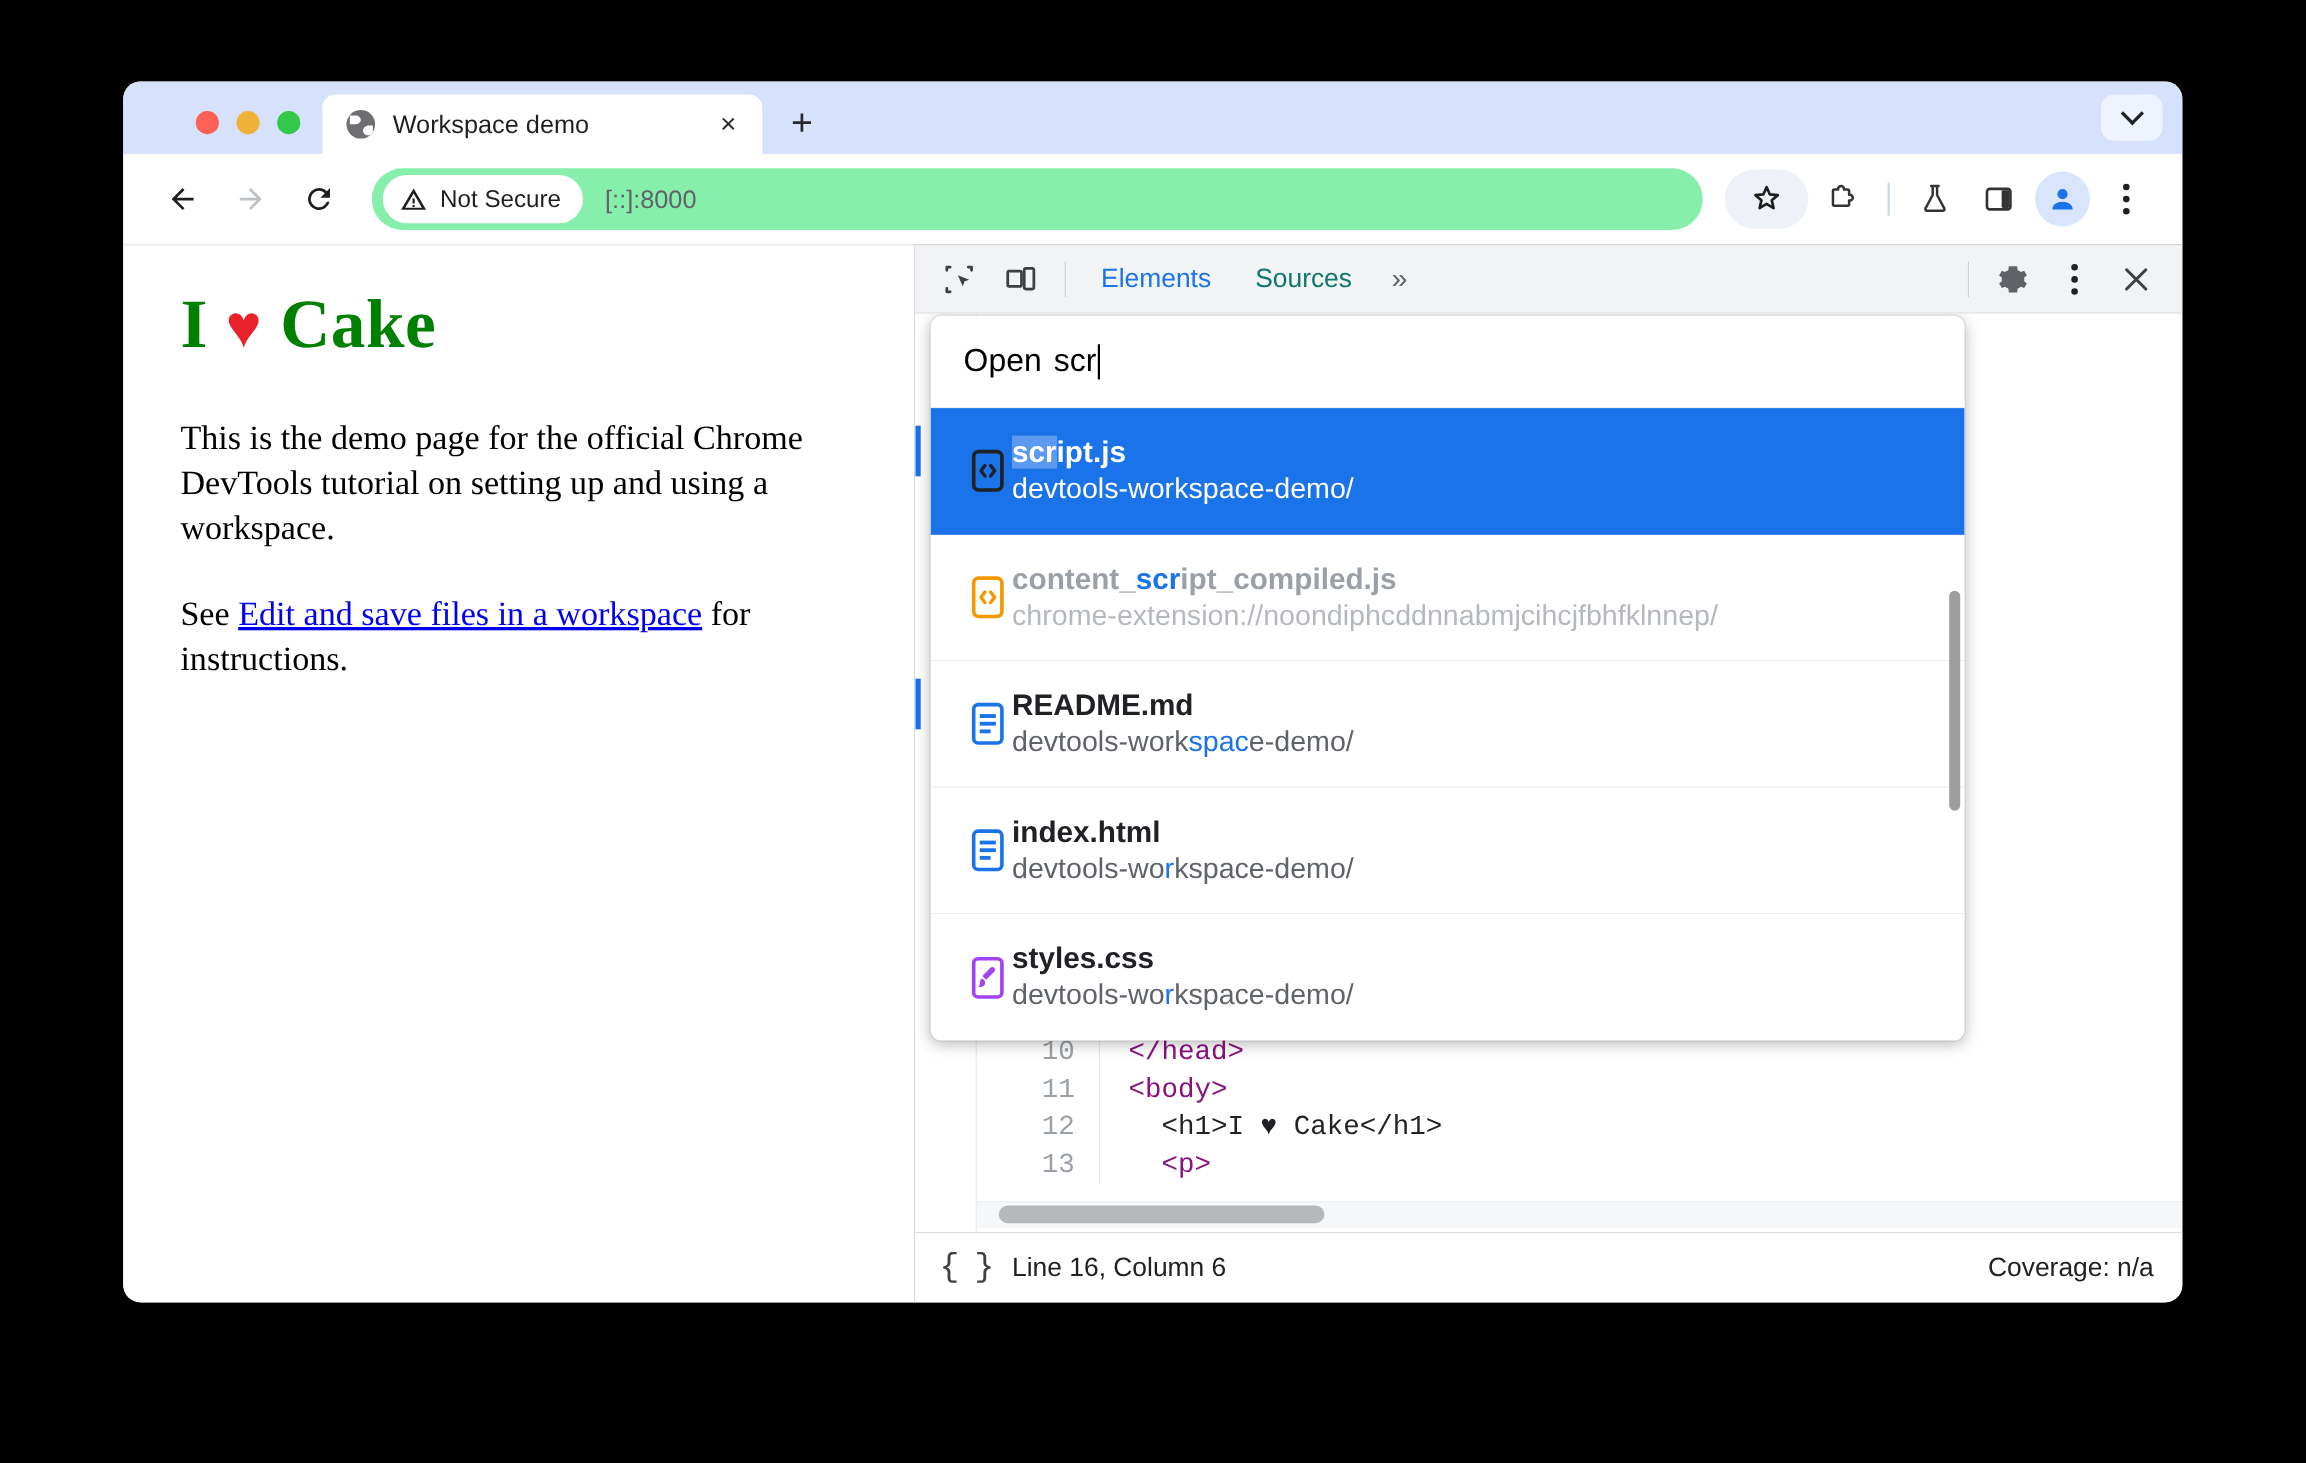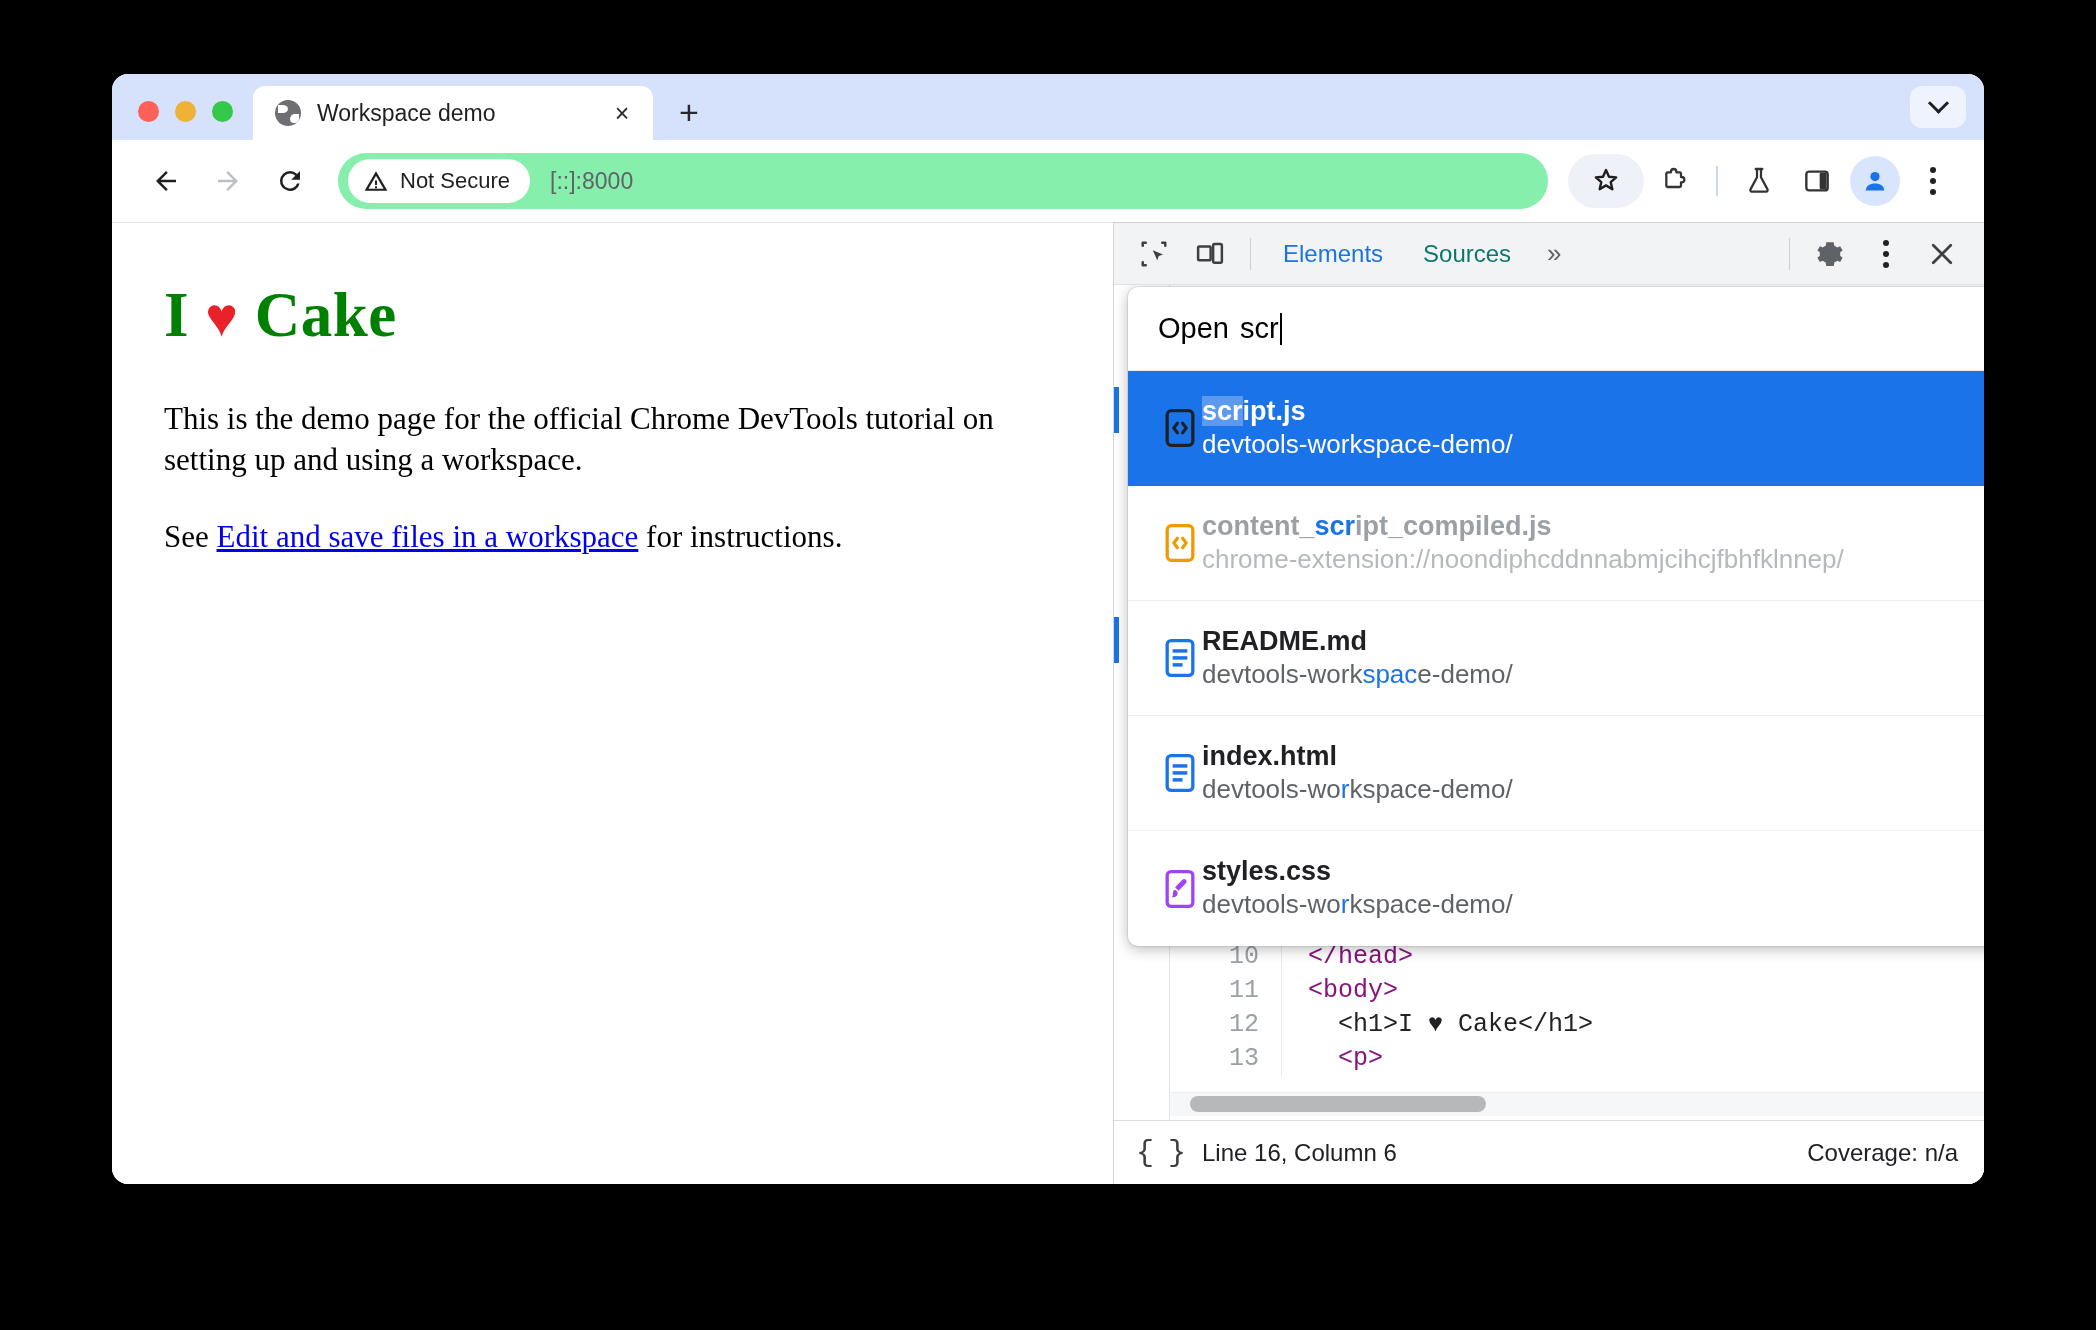--- a/index.html
+++ b/index.html
@@ -21,20 +21,21 @@
     box-shadow: 0 10px 60px rgba(0,0,0,0.55);
   }
 
   
   .tabstrip {
     position: relative;
     height: 66px;
     background: #d6e2fb;
     display: flex;
     align-items: flex-end;
+    padding-left: 40px;
   }
   .traffic-lights { display: flex; gap: 16px; padding: 0 20px 18px 26px; align-items: center; }
   .light { width: 21px; height: 21px; border-radius: 50%; }
   .light.red { background: #ff6159; }
   .light.yellow { background: #efb136; }
   .light.green { background: #33c849; }
 
   .tab {
     position: relative;
     height: 54px;
@@ -155,25 +156,25 @@
   .kebab { display: flex; flex-direction: column; gap: 5px; align-items: center; }
   .kebab i { width: 6px; height: 6px; border-radius: 50%; background: #202124; display: block; }
 
   
   .content {
     position: absolute;
     left: 0; top: 148px; right: 0; bottom: 0;
     display: flex;
   }
   .page {
-    width: 1002px;
+    width: 720px;
     background: #fff;
     border-top: 1px solid #e3e3e3;
     border-right: 1px solid #d5d5d5;
-    padding: 56px 52px;
+    padding: 35px 52px;
     overflow: hidden;
   }
   .page h1 {
     font-family: "Liberation Serif", serif;
     color: #008000;
     font-size: 63px;
     font-weight: bold;
     margin-bottom: 46px;
     letter-spacing: 0.5px;
   }

